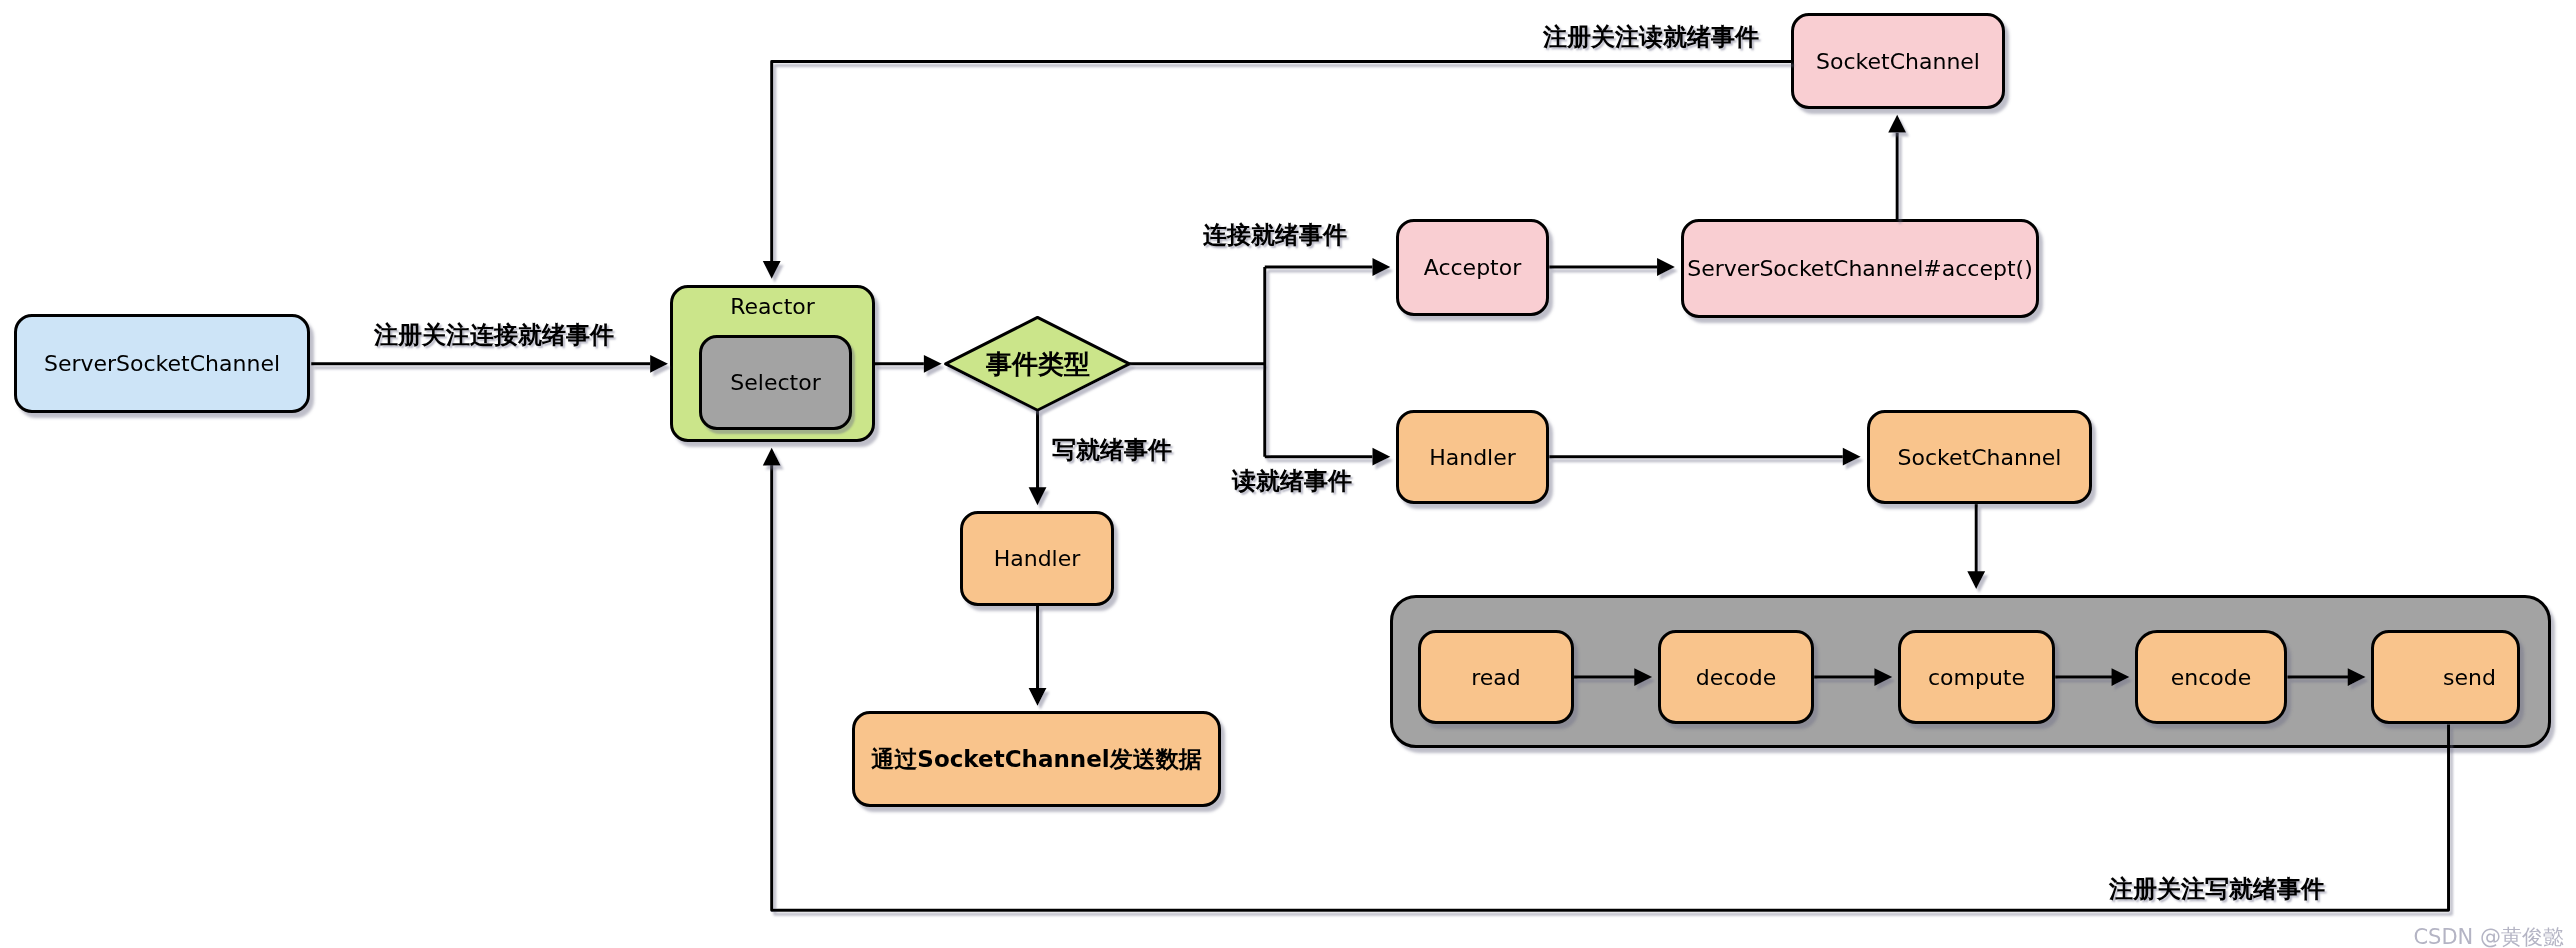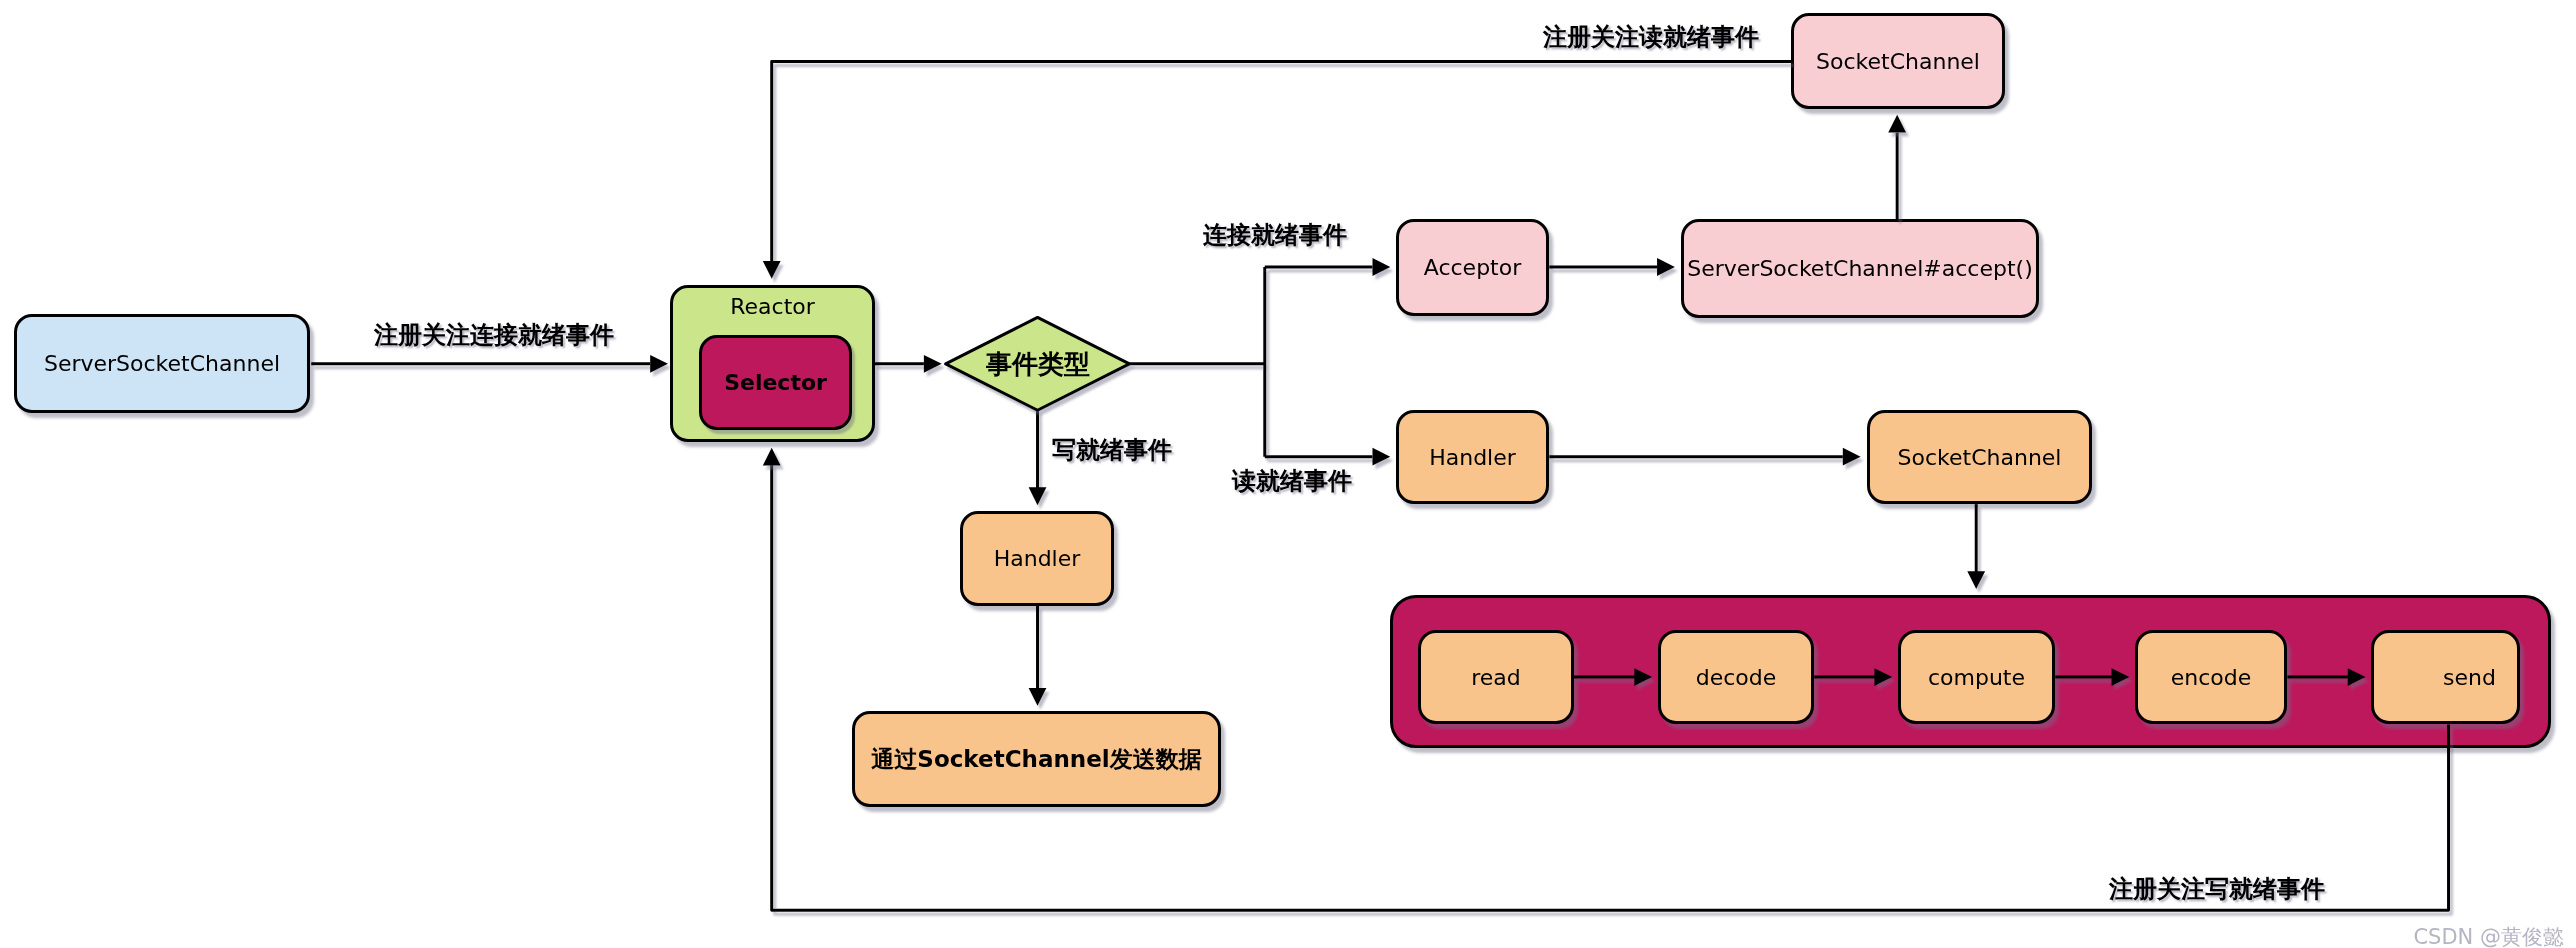--- a/index.html
+++ b/index.html
@@ -23,21 +23,21 @@
     font-size: 22px;
     color: #000;
     box-shadow: 4px 5px 3px rgba(110,110,135,0.45);
     white-space: nowrap;
     z-index: 2;
   }
   .blue   { background: #cde4f7; }
   .green  { background: #cbe58a; }
   .pink   { background: #f9ced2; }
   .orange { background: #f9c48c; }
-  .white  { background: #be185d; font-weight: bold; }
+  .white  { background: #a3a3a3; }
   .cn { font-weight: bold; }
   .edge-label {
     position: absolute;
     transform: translate(-50%, -50%);
     font-size: 24px;
     font-weight: bold;
     color: #000;
     white-space: nowrap;
     text-shadow: 2px 2px 2px rgba(120,120,145,0.55);
     z-index: 6;
@@ -115,21 +115,21 @@
 
   <div class="node orange" style="left:1418px; top:630px; width:156px; height:94px;">
     <span>read</span>
   </div>
   <div class="node orange" style="left:1658px; top:630px; width:156px; height:94px;">
     <span>decode</span>
   </div>
   <div class="node orange" style="left:1898px; top:630px; width:157px; height:94px;">
     <span>compute</span>
   </div>
-  <div class="node orange" style="left:2135px; top:630px; width:152px; height:94px;">
+  <div class="node orange" style="left:2135px; top:630px; width:152px; height:94px;border-radius:22px;">
     <span>encode</span>
   </div>
   <div class="node orange" style="left:2371px; top:630px; width:149px; height:94px;padding-left:48px;">
     <span>send</span>
   </div>
 
   <svg id="connector-svg" width="2576" height="949" viewBox="0 0 2607 960">
     <defs>
       <filter id="ds" x="-20%" y="-20%" width="140%" height="140%">
         <feDropShadow dx="3" dy="4" stdDeviation="1" flood-color="#6e6e87" flood-opacity="0.45"></feDropShadow>

